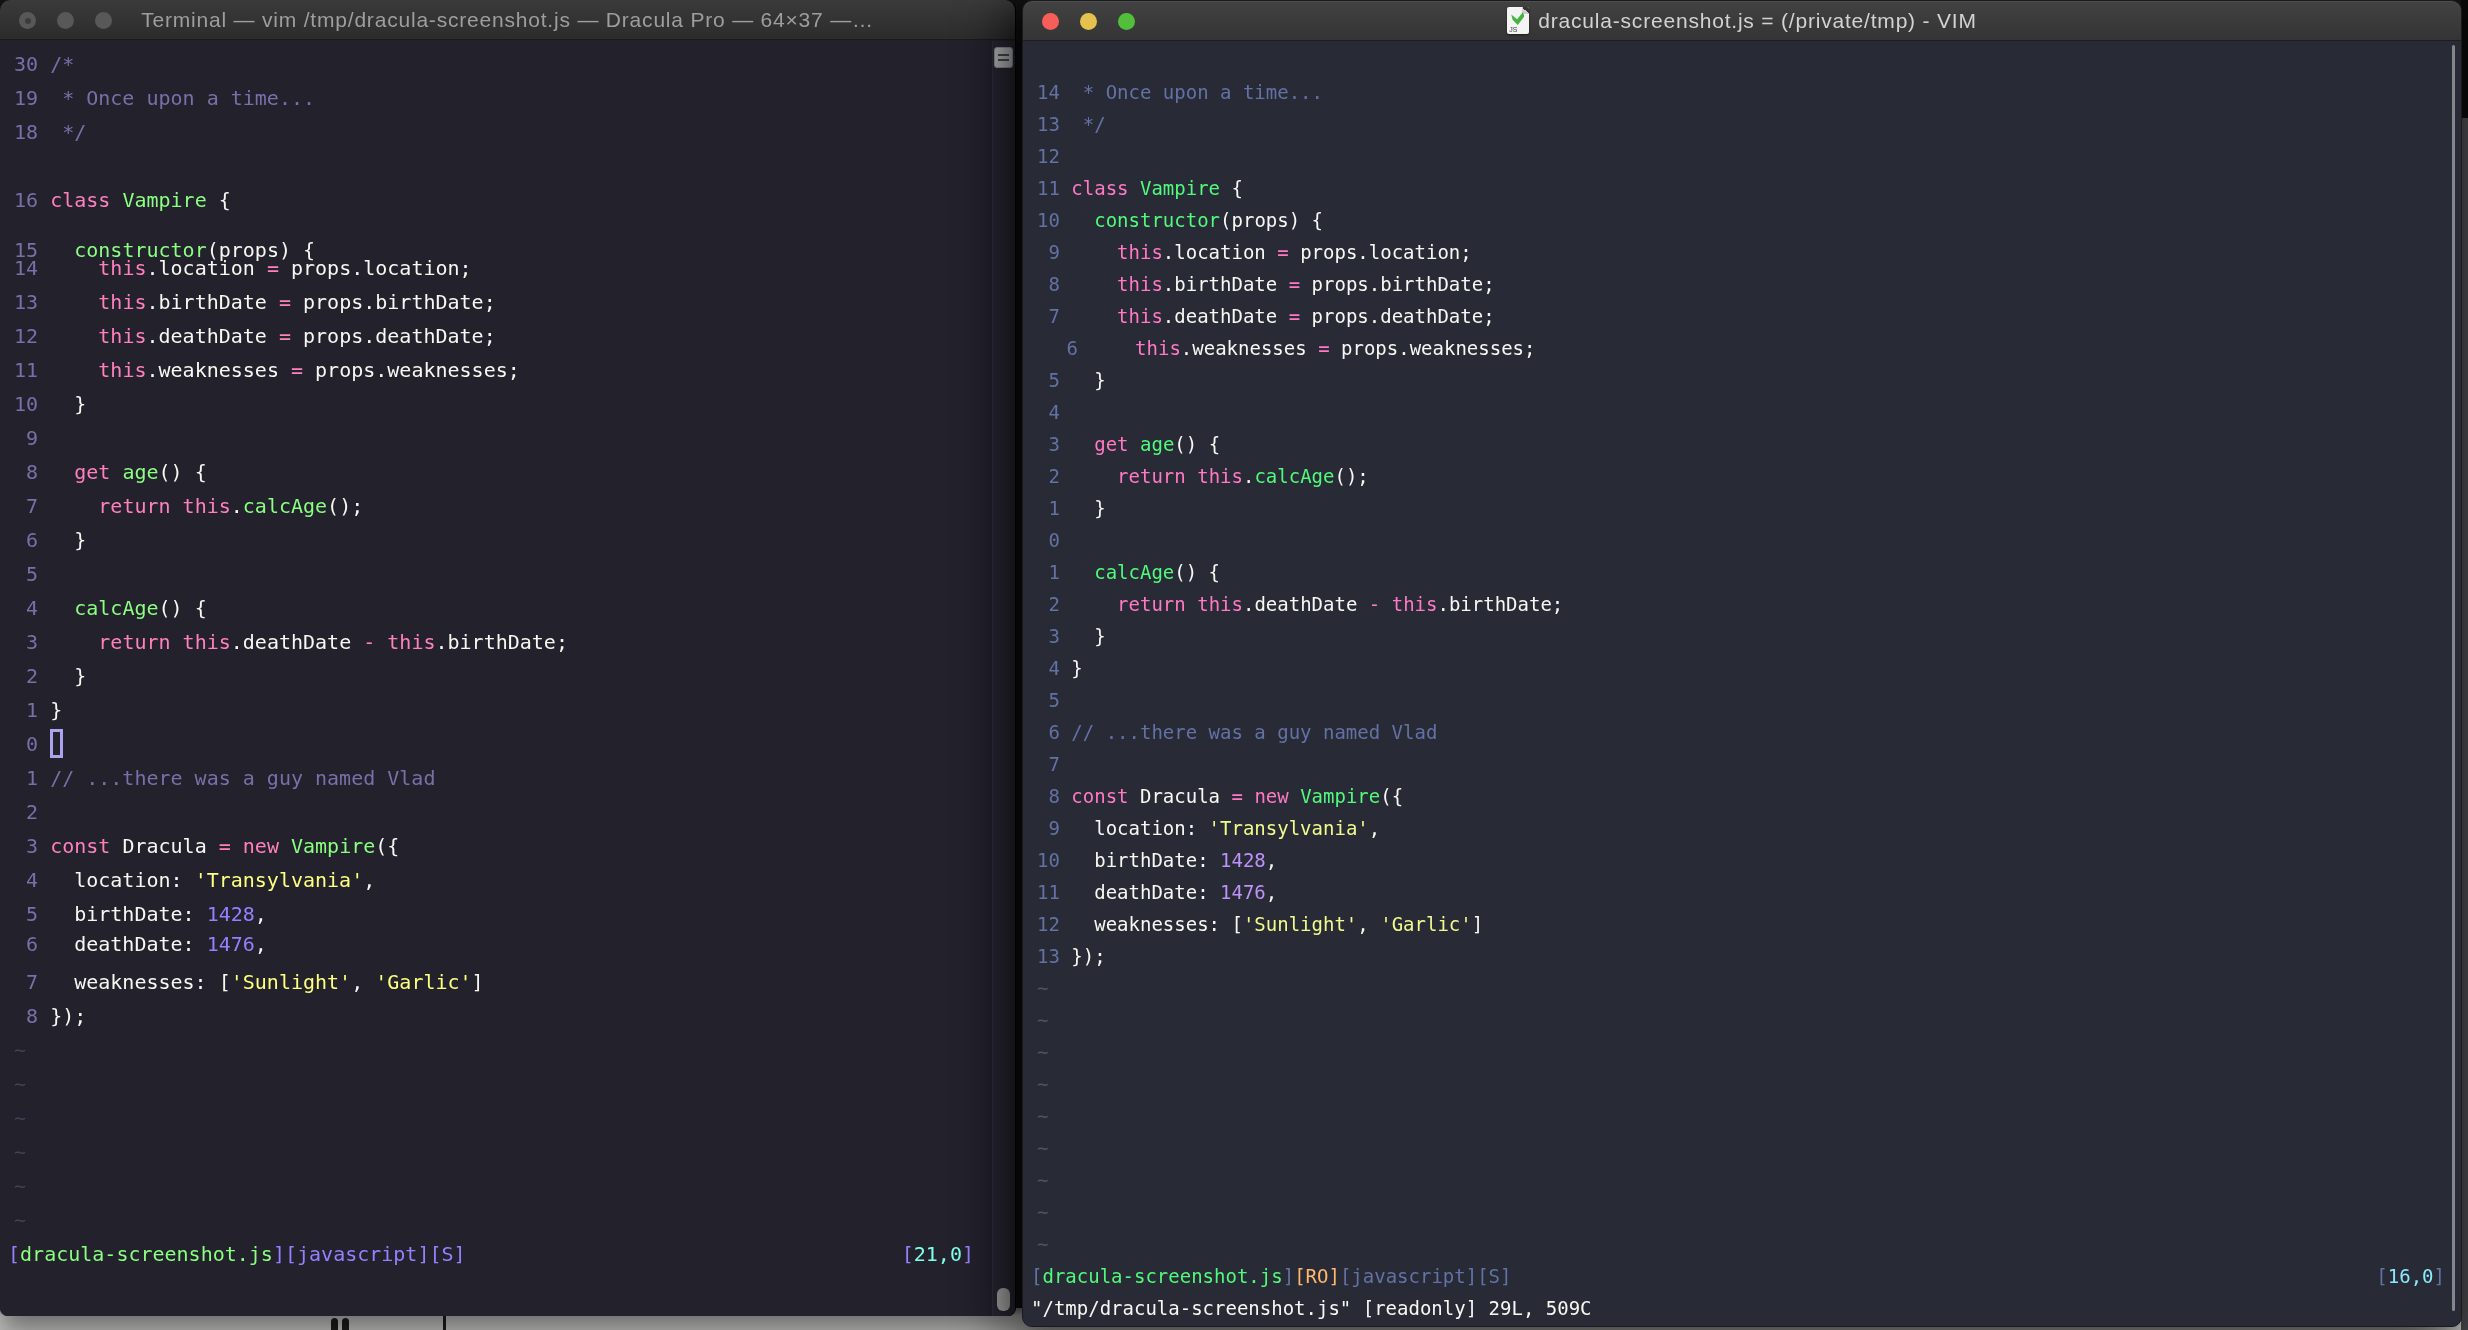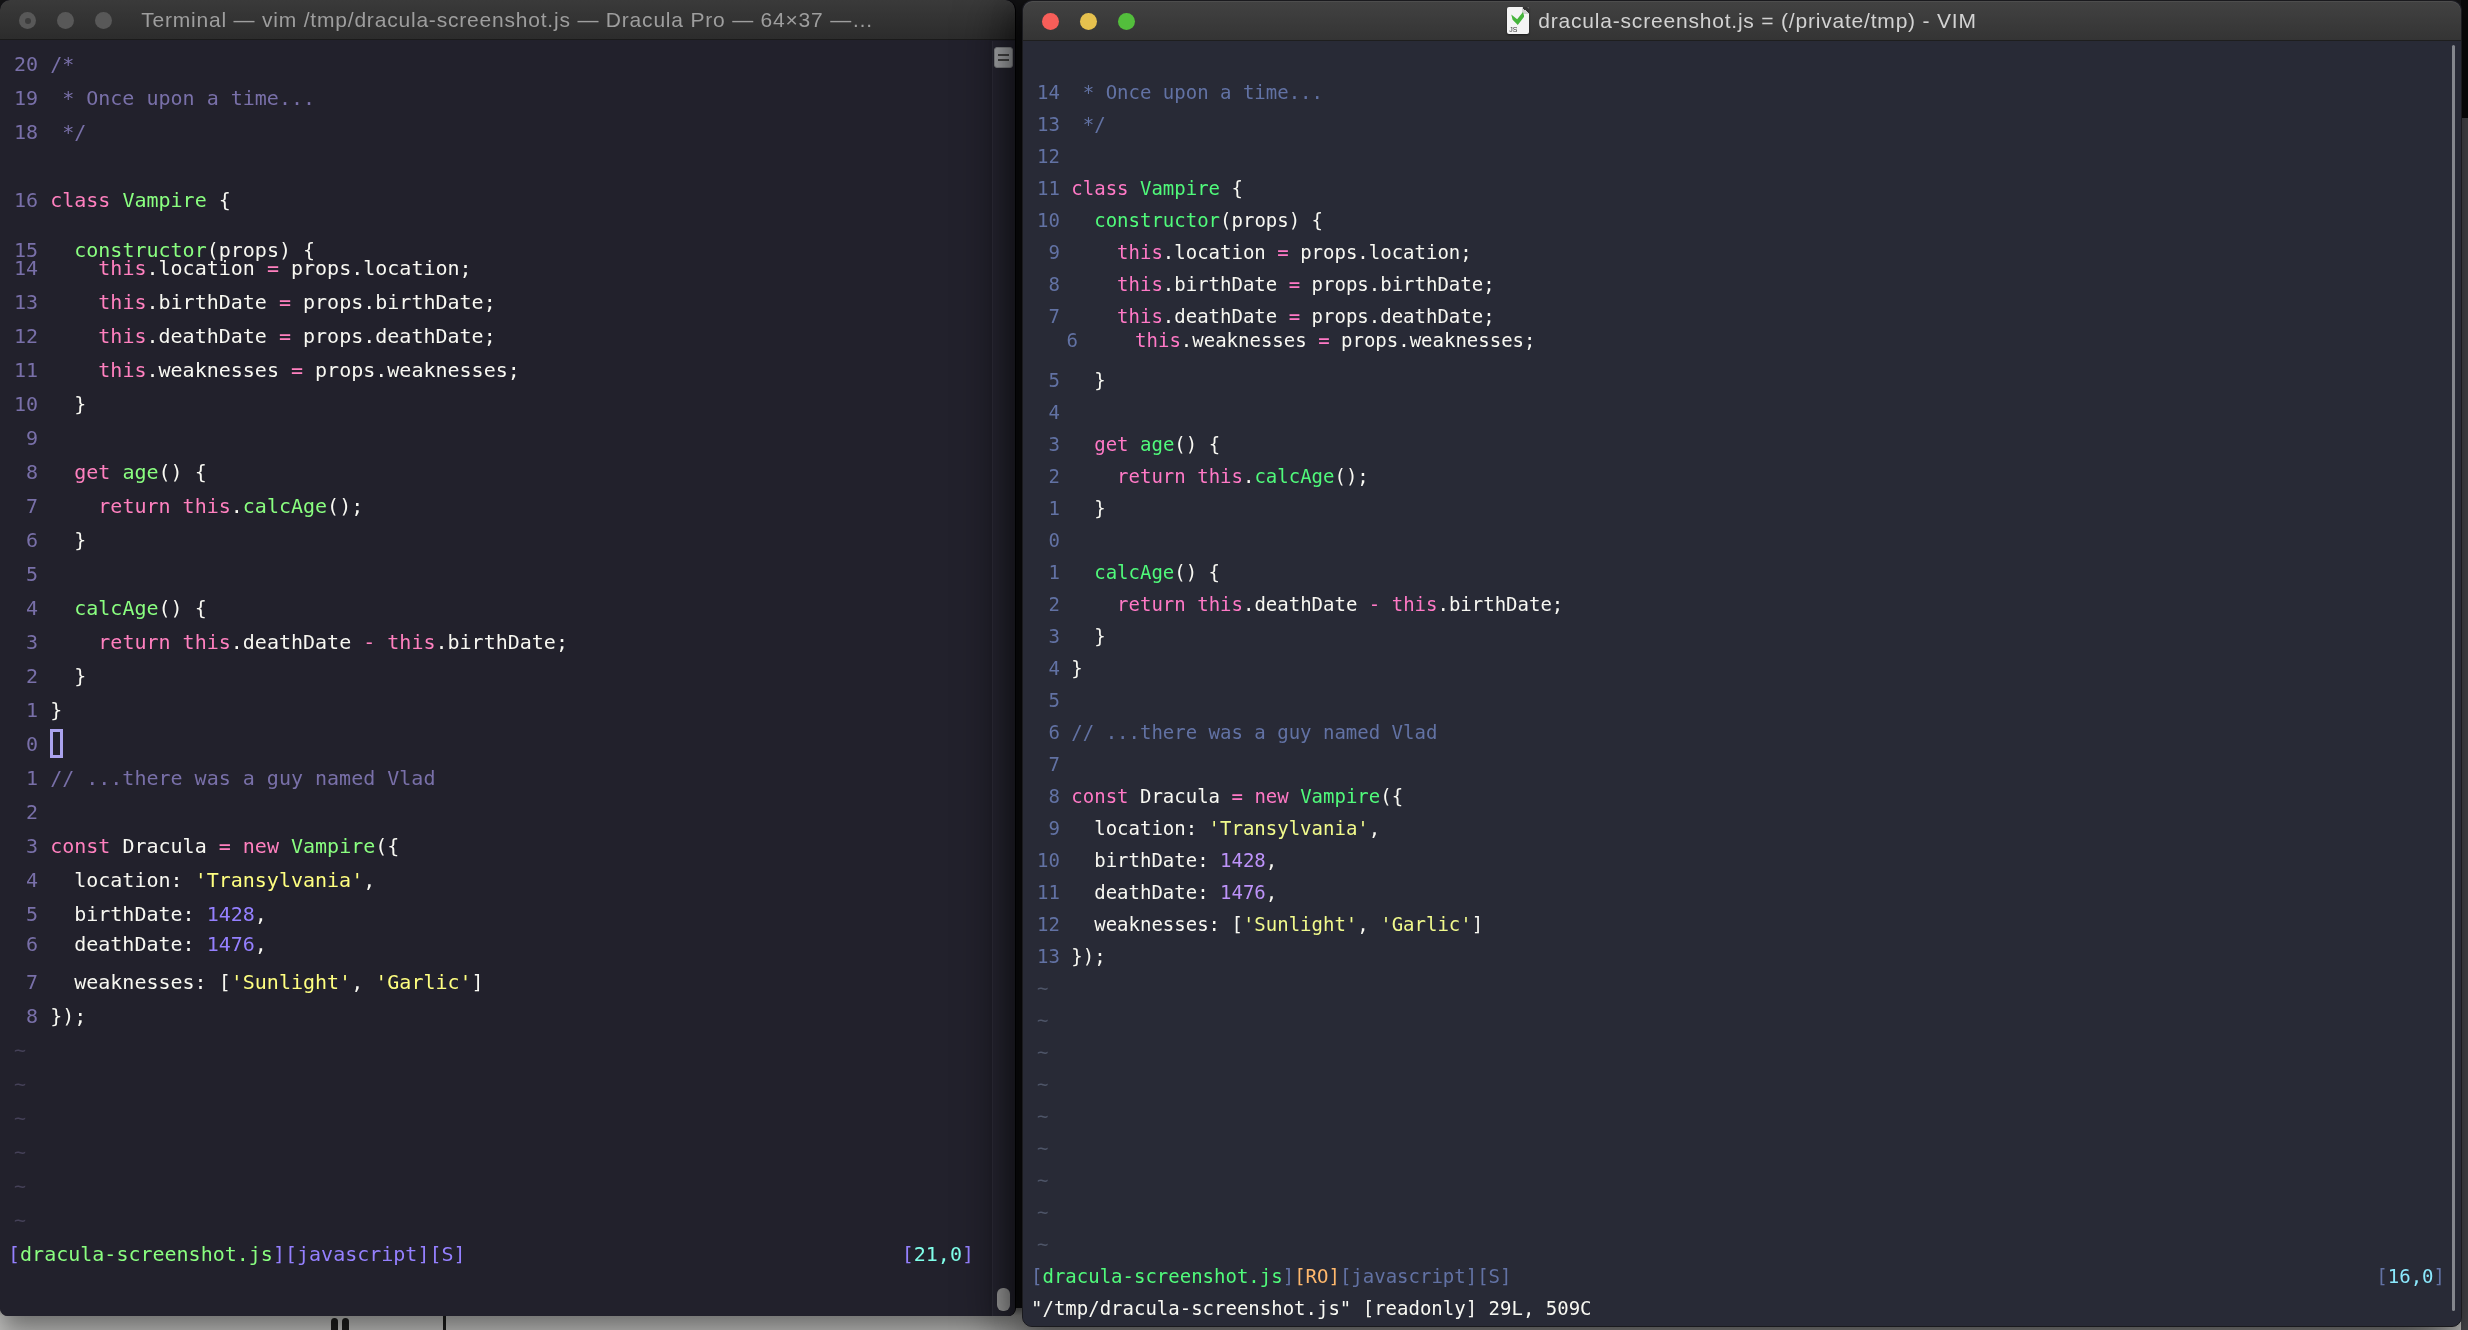--- a/index.html
+++ b/index.html
@@ -84,21 +84,21 @@
     <div class="lights">
       <div class="light">
           <div class="dot" style="background:#3c3c3c;"></div>
         </div>
       <div class="light"></div>
       <div class="light"></div>
     </div>
     <div class="title">Terminal — vim /tmp/dracula-screenshot.js — Dracula Pro — 64×37 —…</div>
   </div>
   <div class="content" id="left-content" style="background: rgb(34, 33, 44);">
-      <div class="row" style="top: 6px; height: 34px;"><span style="color: rgb(121, 112, 169);">20 </span><span style="color: rgb(121, 112, 169);">/*</span></div>
+      <div class="row" style="top: 6px; height: 34px;"><span style="color: rgb(121, 112, 169);">30 </span><span style="color: rgb(121, 112, 169);">/*</span></div>
       <div class="row" style="top: 40px; height: 34px;"><span style="color: rgb(121, 112, 169);">19 </span><span style="color: rgb(121, 112, 169);"> * Once upon a time...</span></div>
       <div class="row" style="top: 74px; height: 34px;"><span style="color: rgb(121, 112, 169);">18 </span><span style="color: rgb(121, 112, 169);"> */</span></div>
       <div class="row" style="top: 142px; height: 34px;"><span style="color: rgb(121, 112, 169);">16 </span><span style="color: rgb(255, 128, 191);">class</span><span style="color: rgb(248, 248, 242);"> </span><span style="color: rgb(138, 255, 128);">Vampire</span><span style="color: rgb(248, 248, 242);"> {</span></div>
       <div class="row" style="top: 192px; height: 34px;"><span style="color: rgb(121, 112, 169);">15 </span><span style="color: rgb(248, 248, 242);">  </span><span style="color: rgb(138, 255, 128);">constructor</span><span style="color: rgb(248, 248, 242);">(props) {</span></div>
       <div class="row" style="top: 210px; height: 34px;"><span style="color: rgb(121, 112, 169);">14 </span><span style="color: rgb(248, 248, 242);">    </span><span style="color: rgb(255, 128, 191);">this</span><span style="color: rgb(248, 248, 242);">.location </span><span style="color: rgb(255, 128, 191);">=</span><span style="color: rgb(248, 248, 242);"> props.location;</span></div>
       <div class="row" style="top: 244px; height: 34px;"><span style="color: rgb(121, 112, 169);">13 </span><span style="color: rgb(248, 248, 242);">    </span><span style="color: rgb(255, 128, 191);">this</span><span style="color: rgb(248, 248, 242);">.birthDate </span><span style="color: rgb(255, 128, 191);">=</span><span style="color: rgb(248, 248, 242);"> props.birthDate;</span></div>
       <div class="row" style="top: 278px; height: 34px;"><span style="color: rgb(121, 112, 169);">12 </span><span style="color: rgb(248, 248, 242);">    </span><span style="color: rgb(255, 128, 191);">this</span><span style="color: rgb(248, 248, 242);">.deathDate </span><span style="color: rgb(255, 128, 191);">=</span><span style="color: rgb(248, 248, 242);"> props.deathDate;</span></div>
       <div class="row" style="top: 312px; height: 34px;"><span style="color: rgb(121, 112, 169);">11 </span><span style="color: rgb(248, 248, 242);">    </span><span style="color: rgb(255, 128, 191);">this</span><span style="color: rgb(248, 248, 242);">.weaknesses </span><span style="color: rgb(255, 128, 191);">=</span><span style="color: rgb(248, 248, 242);"> props.weaknesses;</span></div>
       <div class="row" style="top: 346px; height: 34px;"><span style="color: rgb(121, 112, 169);">10 </span><span style="color: rgb(248, 248, 242);">  }</span></div>
       <div class="row" style="top: 380px; height: 34px;"><span style="color: rgb(121, 112, 169);"> 9 </span></div>
@@ -156,21 +156,21 @@
   </div>
   <div class="content" id="right-content" style="background: rgb(40, 42, 54);">
       <div class="row" style="top: 34px; height: 32px;"><span style="color: rgb(98, 114, 164);">14 </span><span style="color: rgb(98, 114, 164);"> * Once upon a time...</span></div>
       <div class="row" style="top: 66px; height: 32px;"><span style="color: rgb(98, 114, 164);">13 </span><span style="color: rgb(98, 114, 164);"> */</span></div>
       <div class="row" style="top: 98px; height: 32px;"><span style="color: rgb(98, 114, 164);">12 </span></div>
       <div class="row" style="top: 130px; height: 32px;"><span style="color: rgb(98, 114, 164);">11 </span><span style="color: rgb(255, 121, 198);">class</span><span style="color: rgb(248, 248, 242);"> </span><span style="color: rgb(80, 250, 123);">Vampire</span><span style="color: rgb(248, 248, 242);"> {</span></div>
       <div class="row" style="top: 162px; height: 32px;"><span style="color: rgb(98, 114, 164);">10 </span><span style="color: rgb(248, 248, 242);">  </span><span style="color: rgb(80, 250, 123);">constructor</span><span style="color: rgb(248, 248, 242);">(props) {</span></div>
       <div class="row" style="top: 194px; height: 32px;"><span style="color: rgb(98, 114, 164);"> 9 </span><span style="color: rgb(248, 248, 242);">    </span><span style="color: rgb(255, 121, 198);">this</span><span style="color: rgb(248, 248, 242);">.location </span><span style="color: rgb(255, 121, 198);">=</span><span style="color: rgb(248, 248, 242);"> props.location;</span></div>
       <div class="row" style="top: 226px; height: 32px;"><span style="color: rgb(98, 114, 164);"> 8 </span><span style="color: rgb(248, 248, 242);">    </span><span style="color: rgb(255, 121, 198);">this</span><span style="color: rgb(248, 248, 242);">.birthDate </span><span style="color: rgb(255, 121, 198);">=</span><span style="color: rgb(248, 248, 242);"> props.birthDate;</span></div>
       <div class="row" style="top: 258px; height: 32px;"><span style="color: rgb(98, 114, 164);"> 7 </span><span style="color: rgb(248, 248, 242);">    </span><span style="color: rgb(255, 121, 198);">this</span><span style="color: rgb(248, 248, 242);">.deathDate </span><span style="color: rgb(255, 121, 198);">=</span><span style="color: rgb(248, 248, 242);"> props.deathDate;</span></div>
-      <div class="row" style="top: 282px; height: 32px; padding-left: 32px;"><span style="color: rgb(98, 114, 164);"> 6 </span><span style="color: rgb(248, 248, 242);">    </span><span style="color: rgb(255, 121, 198);">this</span><span style="color: rgb(248, 248, 242);">.weaknesses </span><span style="color: rgb(255, 121, 198);">=</span><span style="color: rgb(248, 248, 242);"> props.weaknesses;</span></div>
+      <div class="row" style="top: 290px; height: 32px; padding-left: 32px;"><span style="color: rgb(98, 114, 164);"> 6 </span><span style="color: rgb(248, 248, 242);">    </span><span style="color: rgb(255, 121, 198);">this</span><span style="color: rgb(248, 248, 242);">.weaknesses </span><span style="color: rgb(255, 121, 198);">=</span><span style="color: rgb(248, 248, 242);"> props.weaknesses;</span></div>
       <div class="row" style="top: 322px; height: 32px;"><span style="color: rgb(98, 114, 164);"> 5 </span><span style="color: rgb(248, 248, 242);">  }</span></div>
       <div class="row" style="top: 354px; height: 32px;"><span style="color: rgb(98, 114, 164);"> 4 </span></div>
       <div class="row" style="top: 386px; height: 32px;"><span style="color: rgb(98, 114, 164);"> 3 </span><span style="color: rgb(248, 248, 242);">  </span><span style="color: rgb(255, 121, 198);">get</span><span style="color: rgb(248, 248, 242);"> </span><span style="color: rgb(80, 250, 123);">age</span><span style="color: rgb(248, 248, 242);">() {</span></div>
       <div class="row" style="top: 418px; height: 32px;"><span style="color: rgb(98, 114, 164);"> 2 </span><span style="color: rgb(248, 248, 242);">    </span><span style="color: rgb(255, 121, 198);">return</span><span style="color: rgb(248, 248, 242);"> </span><span style="color: rgb(255, 121, 198);">this</span><span style="color: rgb(248, 248, 242);">.</span><span style="color: rgb(80, 250, 123);">calcAge</span><span style="color: rgb(248, 248, 242);">();</span></div>
       <div class="row" style="top: 450px; height: 32px;"><span style="color: rgb(98, 114, 164);"> 1 </span><span style="color: rgb(248, 248, 242);">  }</span></div>
       <div class="row" style="top: 482px; height: 32px;"><span style="color: rgb(98, 114, 164);"> 0 </span></div>
       <div class="row" style="top: 514px; height: 32px;"><span style="color: rgb(98, 114, 164);"> 1 </span><span style="color: rgb(248, 248, 242);">  </span><span style="color: rgb(80, 250, 123);">calcAge</span><span style="color: rgb(248, 248, 242);">() {</span></div>
       <div class="row" style="top: 546px; height: 32px;"><span style="color: rgb(98, 114, 164);"> 2 </span><span style="color: rgb(248, 248, 242);">    </span><span style="color: rgb(255, 121, 198);">return</span><span style="color: rgb(248, 248, 242);"> </span><span style="color: rgb(255, 121, 198);">this</span><span style="color: rgb(248, 248, 242);">.deathDate </span><span style="color: rgb(255, 121, 198);">-</span><span style="color: rgb(248, 248, 242);"> </span><span style="color: rgb(255, 121, 198);">this</span><span style="color: rgb(248, 248, 242);">.birthDate;</span></div>
       <div class="row" style="top: 578px; height: 32px;"><span style="color: rgb(98, 114, 164);"> 3 </span><span style="color: rgb(248, 248, 242);">  }</span></div>
       <div class="row" style="top: 610px; height: 32px;"><span style="color: rgb(98, 114, 164);"> 4 </span><span style="color: rgb(248, 248, 242);">}</span></div>

